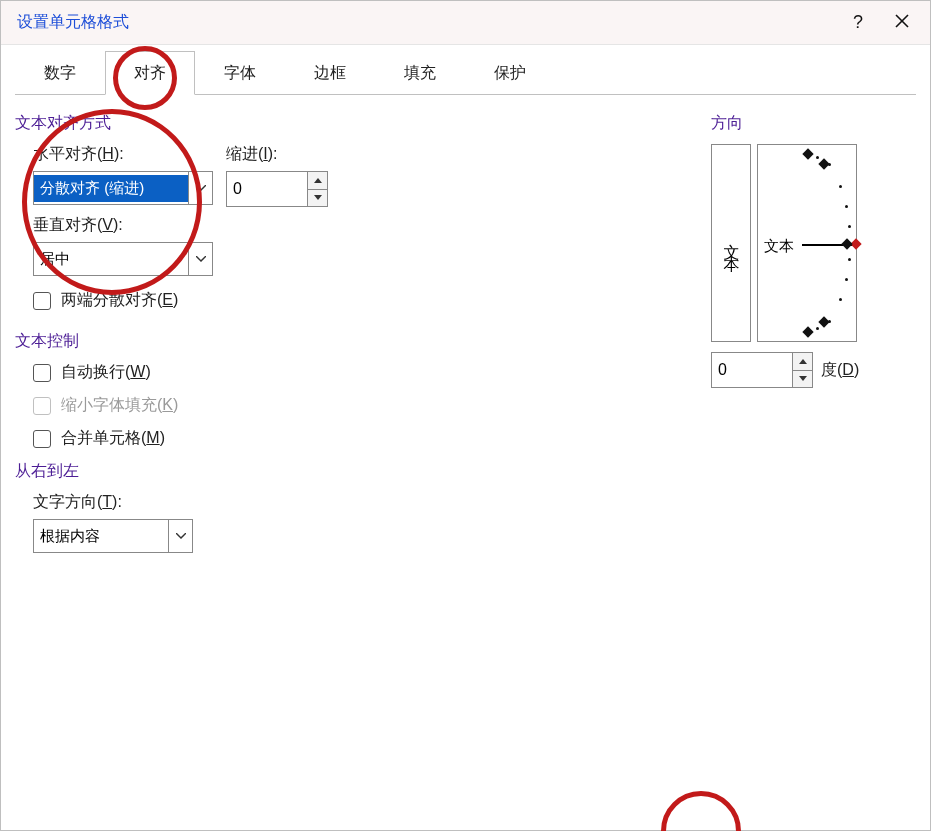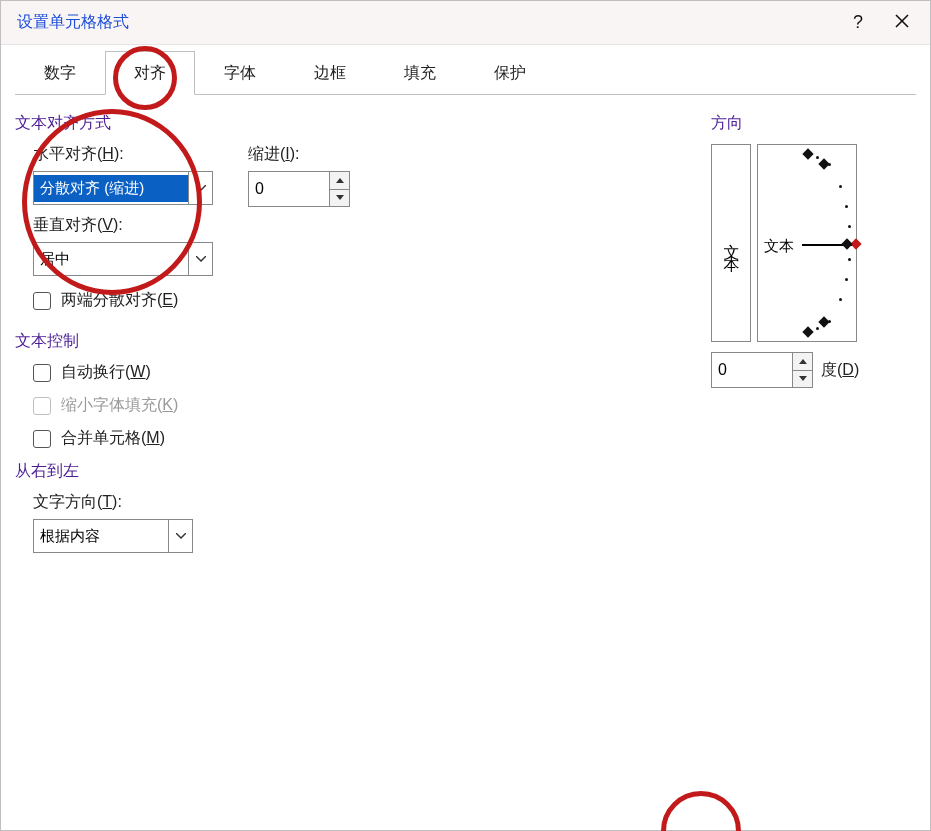--- a/index.html
+++ b/index.html
@@ -69,21 +69,21 @@
       <div class="tab">边框</div>
       <div class="tab">填充</div>
       <div class="tab">保护</div>
     </div>
 
     <div class="content">
       <div class="leftcol">
 
         <div class="section-label">文本对齐方式</div>
 
-        <div style="display:flex;gap:35px;">
+        <div style="display:flex;gap:13px;">
           <div style="flex:0 0 auto;">
             <div class="indent">
               <div class="label">
                 <span>水平对齐(</span><span class="u">H</span><span>):</span>
               </div>
               <div class="select-wrap" style="margin-top:6px;">
                 <div class="value highlight">分散对齐 (缩进)</div>
                 <div class="arrow">
                     <svg width="10" height="6">
                       <polyline points="0,0 5,5 10,0" fill="none" stroke="#333" stroke-width="1.4"></polyline>

